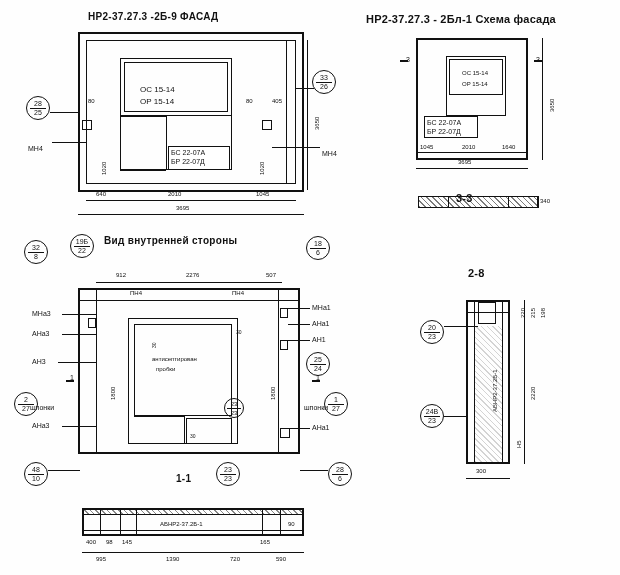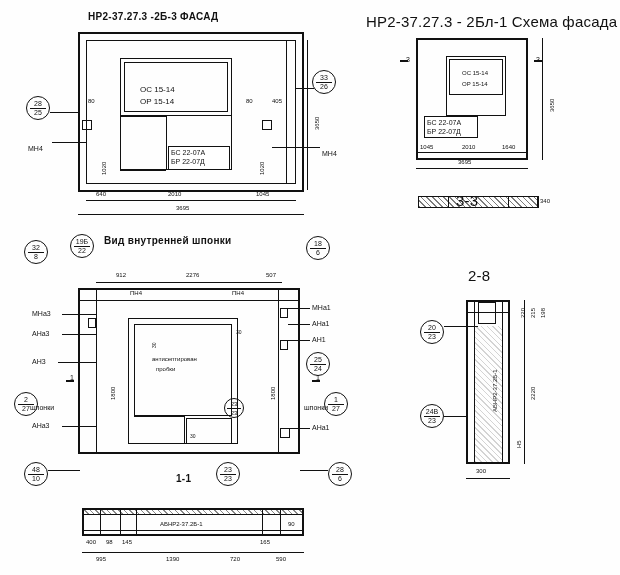--- a/index.html
+++ b/index.html
@@ -7,21 +7,21 @@
     width:620px;height:575px;
     background:#fefefe;
     font-family:"Liberation Sans", sans-serif;
     color:#111;
     position:relative;
     overflow:hidden;
   }
   #sheet{position:absolute;left:0;top:0;width:620px;height:575px;}
   .t{position:absolute;white-space:nowrap;font-size:8px;line-height:1;}
   .ttl{font-weight:bold;font-size:10px;letter-spacing:.3px;}
-  .ttl2{font-weight:normal;font-size:15px;letter-spacing:.2px;}
+  .ttl2{font-weight:bold;font-size:11px;letter-spacing:.2px;}
   .sm{font-size:7px;}
   .xs{font-size:6px;}
   .ln{position:absolute;background:#111;}
   .h{height:1px;}
   .v{width:1px;}
   .h2{height:2px;}
   .box{position:absolute;border:1px solid #111;box-sizing:border-box;}
   .box2{position:absolute;border:2px solid #111;box-sizing:border-box;}
   .bal{position:absolute;border:1px solid #111;border-radius:50%;
        box-sizing:border-box;text-align:center;font-size:7px;
@@ -32,21 +32,21 @@
         font-size:7px;padding:1px 2px;line-height:9px;background:#fff;}
   .rot{transform-origin:0 0;}
   .hatch{position:absolute;
     background:repeating-linear-gradient(45deg,#111 0 1px,transparent 1px 4px);}
 </style>
 </head>
 <body>
 
 <div id="sheet">
 
-  <div class="t ttl" style="left:88px;top:12px;">НР2-37.27.3 -2Б-3 ФАСАД</div>
+  <div class="t ttl" style="left:88px;top:12px;">НР2-37.27.3 -2Б-9 ФАСАД</div>
 
   <div class="box2" style="left:78px;top:32px;width:226px;height:160px;"></div>
   <div class="box" style="left:86px;top:40px;width:210px;height:144px;"></div>
 
   <div class="ln v" style="left:286px;top:40px;height:144px;"></div>
 
   <div class="box" style="left:120px;top:58px;width:112px;height:58px;"></div>
   <div class="box" style="left:120px;top:58px;width:112px;height:112px;border-top:none;"></div>
   <div class="ln h" style="left:120px;top:116px;width:46px;"></div>
   <div class="ln h" style="left:120px;top:170px;width:46px;"></div>
@@ -124,21 +124,21 @@
   <div class="t xs" style="left:458px;top:159px;">3695</div>
 
   <div class="t ttl2" style="left:456px;top:193px;">3-3</div>
   <div class="box" style="left:418px;top:196px;width:120px;height:12px;"></div>
   <div class="hatch" style="left:419px;top:197px;width:118px;height:10px;opacity:.55;"></div>
   <div class="ln v" style="left:448px;top:196px;height:12px;"></div>
   <div class="ln v" style="left:508px;top:196px;height:12px;"></div>
   <div class="t xs" style="left:540px;top:198px;">340</div>
   <div class="ln v" style="left:538px;top:196px;height:12px;"></div>
 
-  <div class="t ttl" style="left:104px;top:236px;">Вид внутренней шпонки</div>
+  <div class="t ttl" style="left:104px;top:236px;">Вид внутренней стороны</div>
 
   <div class="box2" style="left:78px;top:288px;width:222px;height:166px;"></div>
   <div class="ln v" style="left:96px;top:288px;height:166px;"></div>
   <div class="ln v" style="left:278px;top:288px;height:166px;"></div>
   <div class="ln h" style="left:78px;top:300px;width:222px;"></div>
 
   <div class="box" style="left:128px;top:318px;width:110px;height:126px;"></div>
   <div class="box" style="left:134px;top:324px;width:98px;height:92px;"></div>
   <div class="ln h" style="left:134px;top:416px;width:50px;"></div>
   <div class="ln v" style="left:184px;top:416px;height:28px;"></div>

